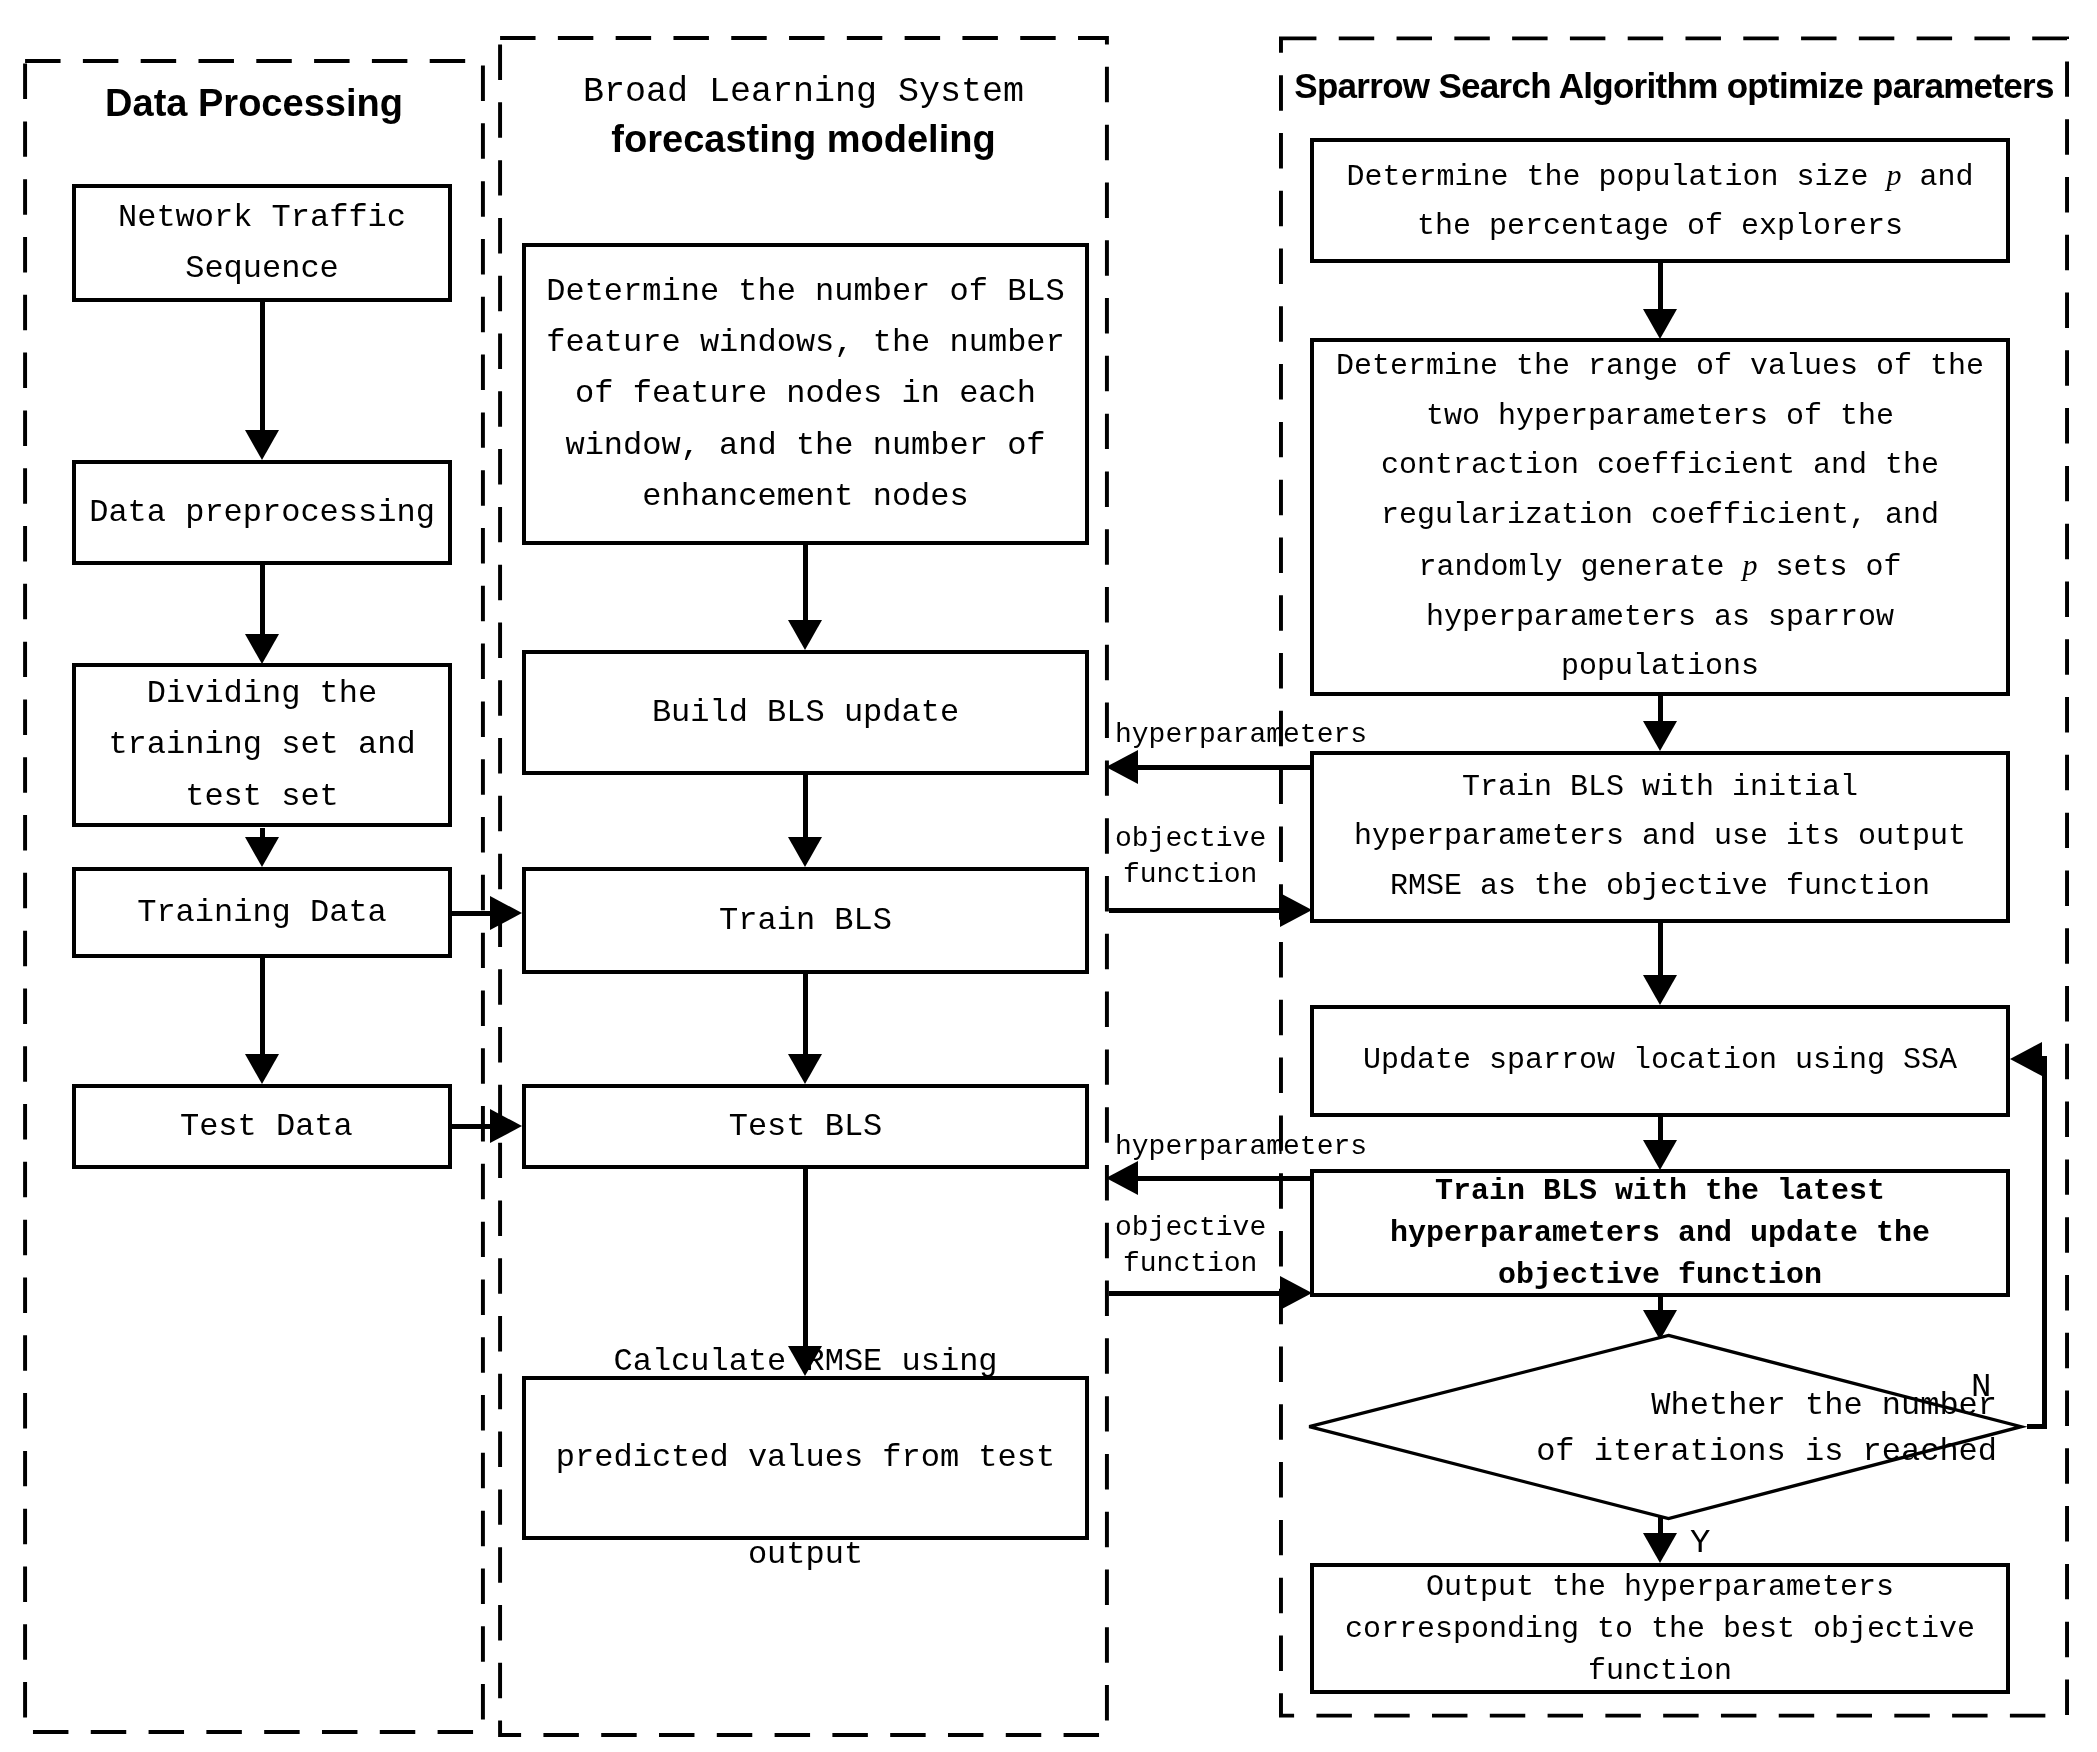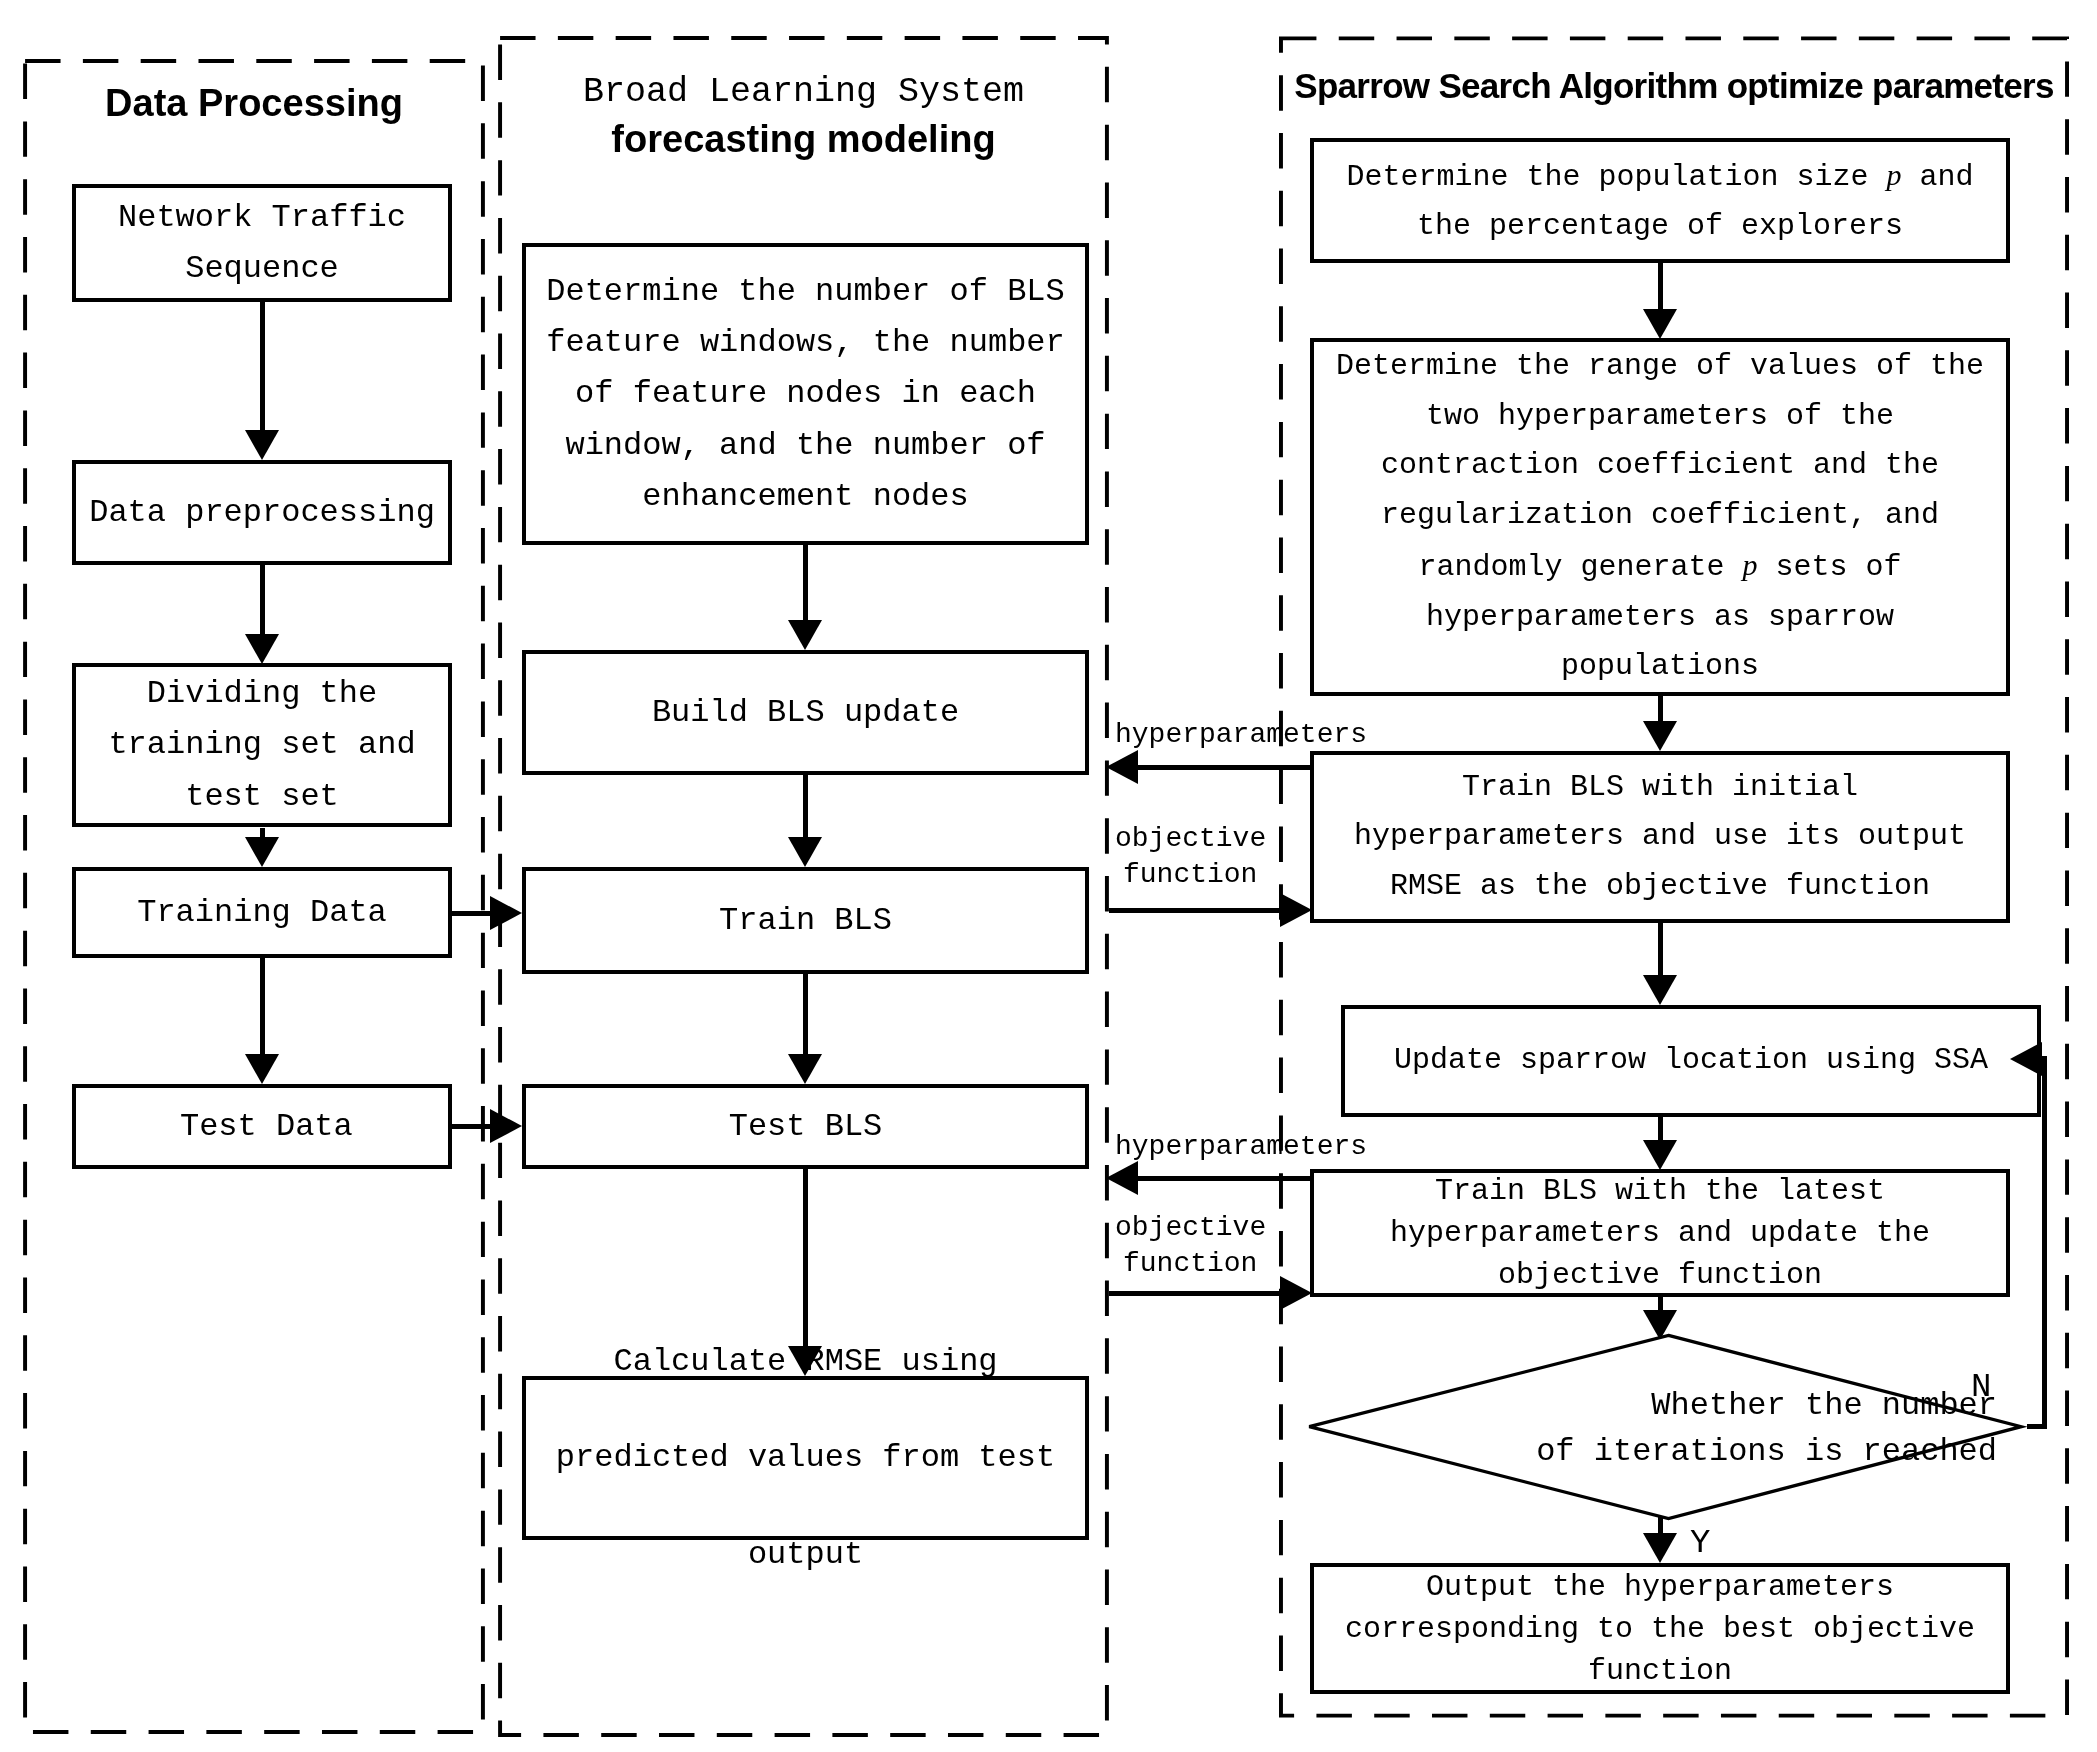--- a/index.html
+++ b/index.html
@@ -186,28 +186,28 @@
 </div>
 <div class="box rt lines" style="left:1310px;top:751px;width:700px;height:172px;">
   <div>Train BLS with initial</div>
   <div>hyperparameters and use its output</div>
   <div>RMSE as the objective function</div>
 </div>
 <div class="varrow" style="left:1643px;top:923px;height:82px;">
   <div class="shaft"></div>
   <div class="head"></div>
 </div>
-<div class="box rt lines" style="left:1310px;top:1005px;width:700px;height:112px;margin-left:31px;">
+<div class="box rt lines" style="left:1310px;top:1005px;width:700px;height:112px;">
   <div>Update sparrow location using SSA</div>
 </div>
 <div class="varrow" style="left:1643px;top:1117px;height:53px;">
   <div class="shaft"></div>
   <div class="head"></div>
 </div>
-<div class="box rt lines tight" style="left:1310px;top:1169px;width:700px;height:128px;">
+<div class="box rt lines tight" style="left:1310px;top:1169px;width:700px;height:128px;font-weight:bold;">
   <div>Train BLS with the latest</div>
   <div>hyperparameters and update the</div>
   <div>objective function</div>
 </div>
 <div class="varrow" style="left:1643px;top:1297px;height:43px;">
   <div class="shaft"></div>
   <div class="head"></div>
 </div>
 
 <svg class="abs" style="left:1304px;top:1330px;" width="729" height="194" viewBox="0 0 1110 295">

